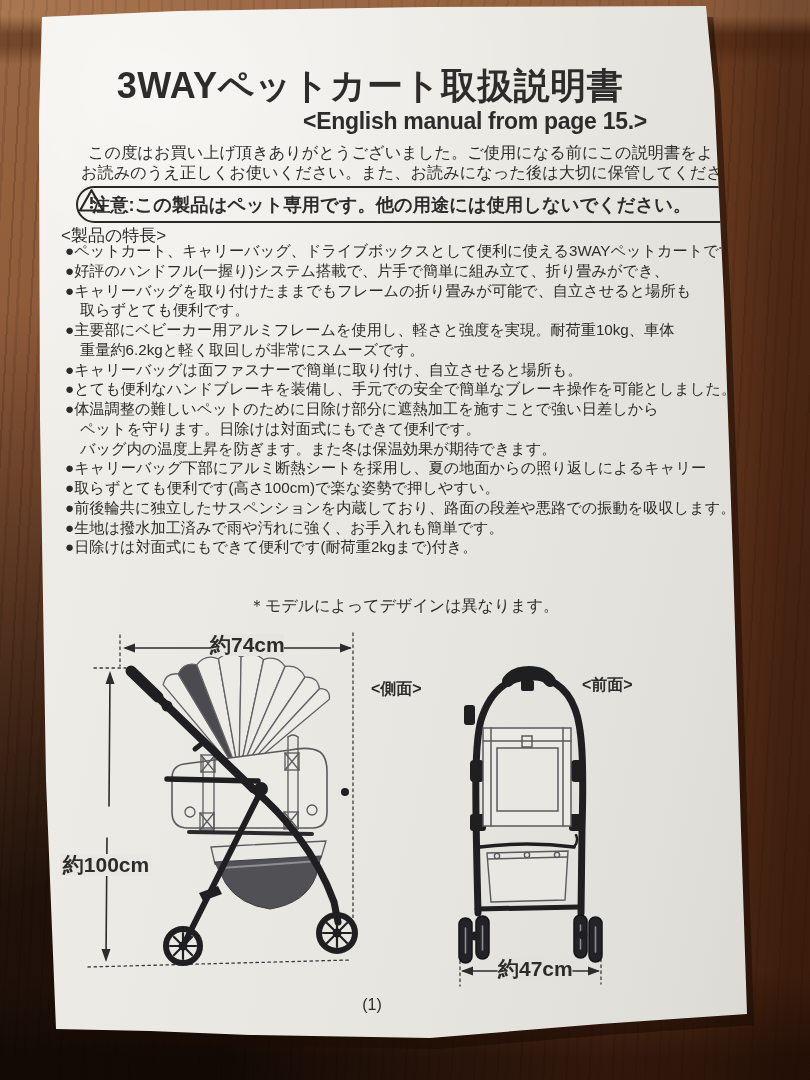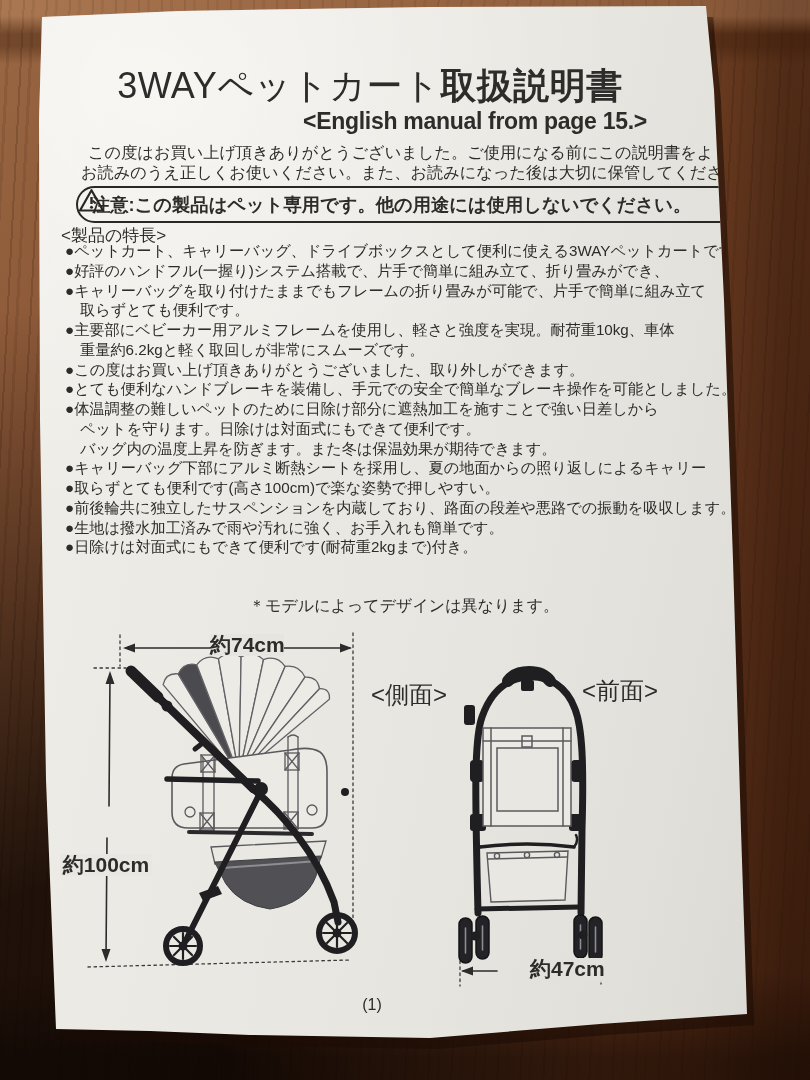--- a/index.html
+++ b/index.html
@@ -24,40 +24,40 @@
     background:
       linear-gradient(90deg,#f5f3ed 0 10px,rgba(245,243,237,0) 28px),
       linear-gradient(270deg,#ccc9c2 0 4px,rgba(204,201,194,0) 24px),
       linear-gradient(0deg,#d6d4ce 0 6px,rgba(214,212,206,0) 22px),
       radial-gradient(130% 90% at 18% 8%,rgba(255,255,255,.55) 0%,rgba(255,255,255,0) 45%),
       linear-gradient(102deg,#f0eee8 0%,#ebe9e3 35%,#e7e5df 60%,#e1dfd9 82%,#d8d6d0 100%);
     color:#2e2c2a;}
   .abs{position:absolute;white-space:nowrap;}
   
   .title{left:36px;top:62px;width:668px;text-align:center;font-size:36px;letter-spacing:.5px;}
-  .title .t-light{font-weight:400;}
+  .title .t-light{font-weight:700;}
   .title .t-bold{font-weight:900;}
   .subtitle{left:300px;top:108px;width:350px;text-align:center;font-weight:800;font-size:23px;letter-spacing:-.3px;}
   .intro1{left:88px;top:142px;font-size:16.2px;}
   .intro2{left:81px;top:162px;font-size:16.2px;}
   .warnbox{left:76px;top:186px;width:660px;height:37px;border:2.5px solid #2a2825;border-radius:20px;
     display:flex;align-items:center;gap:10px;padding-left:14px;box-sizing:border-box;}
   .warntext{font-size:18.3px;font-weight:800;white-space:nowrap;}
   .sechead{left:61px;top:224px;font-size:17px;font-weight:500;}
   
   .features{left:65px;top:241px;width:690px;}
   .feat-line{font-size:15.2px;line-height:19.75px;white-space:nowrap;font-weight:500;}
   .feat-line.cont{padding-left:15px;}
   .note{left:64px;top:596px;width:680px;text-align:center;font-size:16px;font-weight:500;}
   
   .dim{font-size:21px;font-weight:600;text-align:center;background:#e7e5df;line-height:22px;}
   .dim74{left:210px;top:634px;width:74px;}
   .dim100{left:60px;top:854px;width:92px;background:#e9e7e1;}
-  .dim47{left:498px;top:958px;width:74px;background:#e3e1db;margin-left:32px;}
-  .viewlabel{font-size:24px;font-weight:400;text-align:center;}
+  .dim47{left:498px;top:958px;width:74px;background:#e3e1db;}
+  .viewlabel{font-size:16px;font-weight:700;text-align:center;}
   .sideview-label{left:371px;top:679px;}
   .frontview-label{left:582px;top:675px;}
   .pagenum{left:337px;top:996px;width:70px;text-align:center;font-size:16px;}
   svg{position:absolute;left:0;top:0;}
 </style>
 </head>
 <body>
 
 <div class="stage">
   <div class="wood"></div>
@@ -82,25 +82,25 @@
         <circle cx="13.5" cy="19.3" r="1.5" fill="#2a2825"></circle>
       </svg>
       <span class="warntext">注意:この製品はペット専用です。他の用途には使用しないでください。</span>
     </div>
 
     <div class="abs sechead">&lt;製品の特長&gt;</div>
 
     <div class="abs features">
         <div class="feat-line">●ペットカート、キャリーバッグ、ドライブボックスとして便利に使える3WAYペットカートです。</div>
         <div class="feat-line">●好評のハンドフル(一握り)システム搭載で、片手で簡単に組み立て、折り畳みができ、</div>
-        <div class="feat-line">●キャリーバッグを取り付けたままでもフレームの折り畳みが可能で、片手で簡単に組み立て</div>
+        <div class="feat-line">●キャリーバッグを取り付けたままでもフレームの折り畳みが可能で、自立させると場所も</div>
         <div class="feat-line cont">取らずとても便利です。</div>
         <div class="feat-line">●主要部にベビーカー用アルミフレームを使用し、軽さと強度を実現。耐荷重10kg、車体</div>
         <div class="feat-line cont">重量約6.2kgと軽く取回しが非常にスムーズです。</div>
-        <div class="feat-line">●この度はお買い上げ頂きありがとうございました、取り外しができます。</div>
+        <div class="feat-line">●キャリーバッグは面ファスナーで簡単に取り付け、自立させると場所も。</div>
         <div class="feat-line">●とても便利なハンドブレーキを装備し、手元での安全で簡単なブレーキ操作を可能としました。</div>
         <div class="feat-line">●体温調整の難しいペットのために日除け部分に遮熱加工を施すことで強い日差しから</div>
         <div class="feat-line cont">ペットを守ります。日除けは対面式にもできて便利です。</div>
         <div class="feat-line cont">バッグ内の温度上昇を防ぎます。また冬は保温効果が期待できます。</div>
         <div class="feat-line">●キャリーバッグ下部にアルミ断熱シートを採用し、夏の地面からの照り返しによるキャリー</div>
         <div class="feat-line">●取らずとても便利です(高さ100cm)で楽な姿勢で押しやすい。</div>
         <div class="feat-line">●前後輪共に独立したサスペンションを内蔵しており、路面の段差や悪路での振動を吸収します。</div>
         <div class="feat-line">●生地は撥水加工済みで雨や汚れに強く、お手入れも簡単です。</div>
         <div class="feat-line">●日除けは対面式にもできて便利です(耐荷重2kgまで)付き。</div>
       </div>

